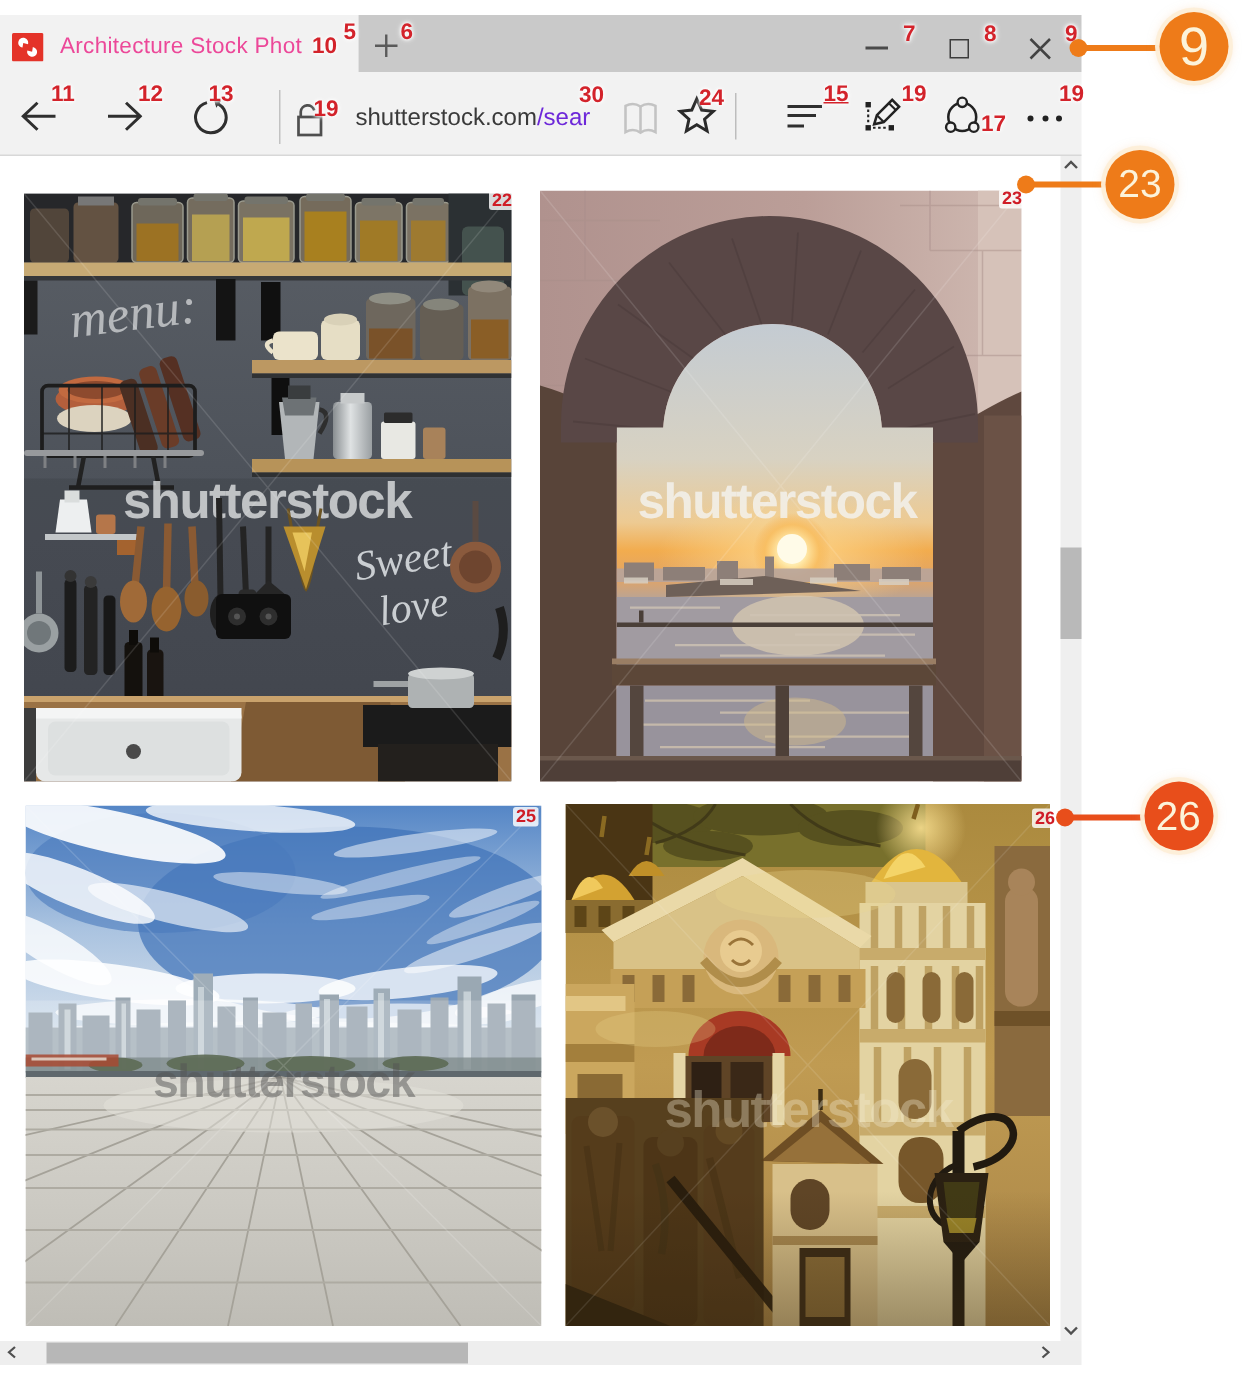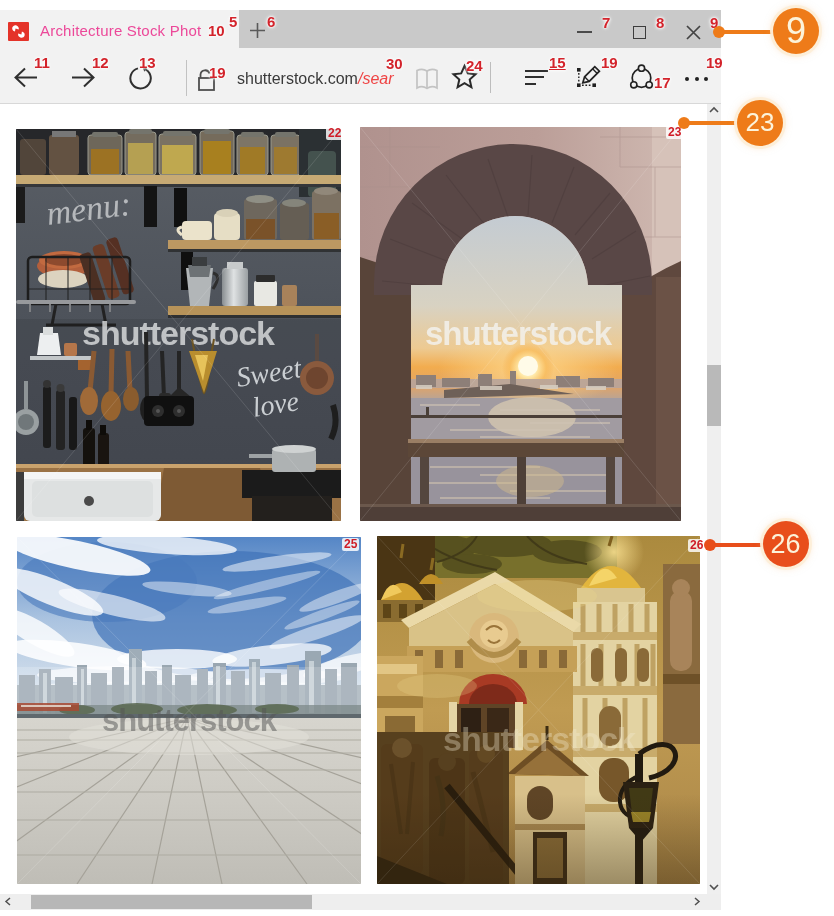--- a/index.html
+++ b/index.html
@@ -55,21 +55,21 @@
     <path d="M13.6 0.2 L18.2 1.4 L15.2 5.8 Z" fill="#2f2f2f"></path>
   </svg>
 
   <div class="abs" style="left:186px;top:60px;width:1px;height:36px;background:#c2c2c2;"></div>
 
   <svg class="abs" style="left:197px;top:68px;" width="21" height="24" viewBox="0 0 21 24">
     <rect x="2" y="10" width="15" height="12" fill="none" stroke="#4f4f4f" stroke-width="1.8"></rect>
     <path d="M3.5 10 V6.5 A4.6 4.6 0 0 1 12.5 5.6" fill="none" stroke="#4f4f4f" stroke-width="1.8"></path>
   </svg>
 
-  <div class="abs" style="left:237px;top:70px;font-size:16px;color:#3a3a3a;">shutterstock.com<span style="color:#ef4444;font-style:italic;">/sear</span></div>
+  <div class="abs" style="left:237px;top:70px;font-size:16px;color:#3a3a3a;">shutterstock.com<span style="color:#6d28d9;">/sear</span></div>
 
   <svg class="abs" style="left:415px;top:68px;" width="24" height="23" viewBox="0 0 24 23">
     <path d="M12 3 C9 1 5 1 2 2.6 V20 C5 18.4 9 18.4 12 20.4 C15 18.4 19 18.4 22 20 V2.6 C19 1 15 1 12 3 Z" fill="none" stroke="#c3c3c3" stroke-width="1.7"></path>
     <path d="M12 3 V20.4" stroke="#c3c3c3" stroke-width="1.7"></path>
   </svg>
 
   <svg class="abs" style="left:451px;top:63px;" width="27" height="28" viewBox="0 0 27 28">
     <path d="M13.5 3 L16.8 10.4 L24.5 11.2 L18.7 16.5 L20.4 24.3 L13.5 20.2 L6.6 24.3 L8.3 16.5 L2.5 11.2 L10.2 10.4 Z" fill="none" stroke="#2a2a2a" stroke-width="2"></path>
   </svg>
 

